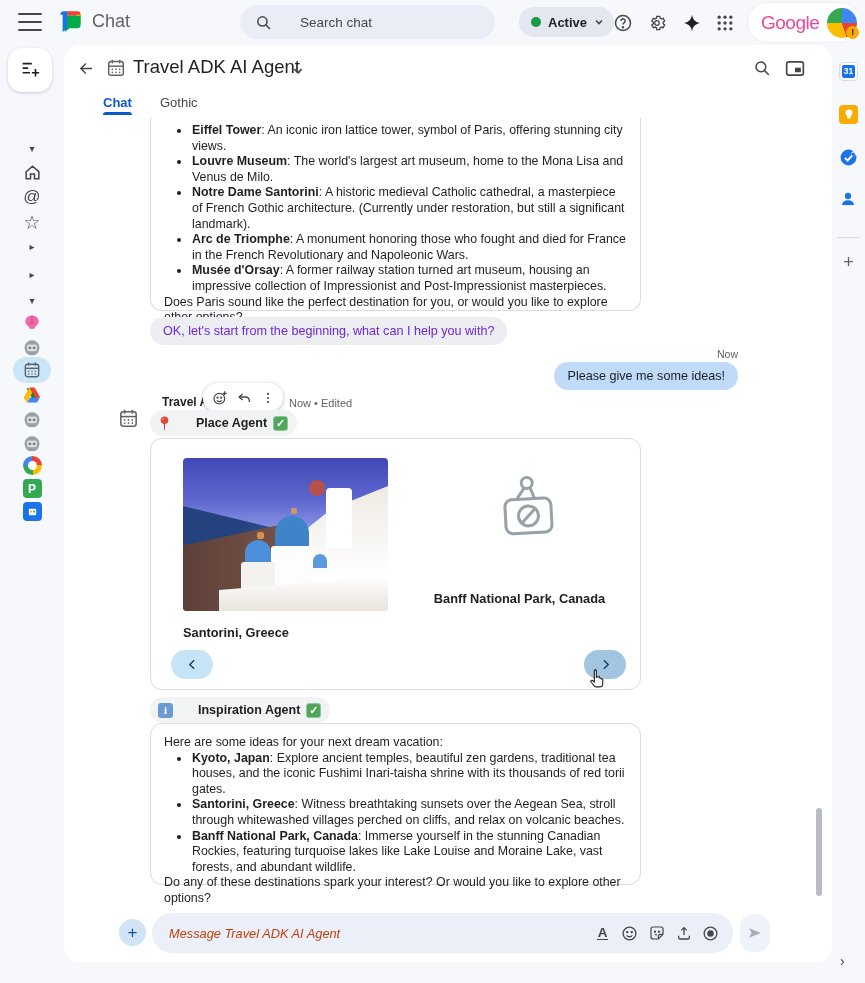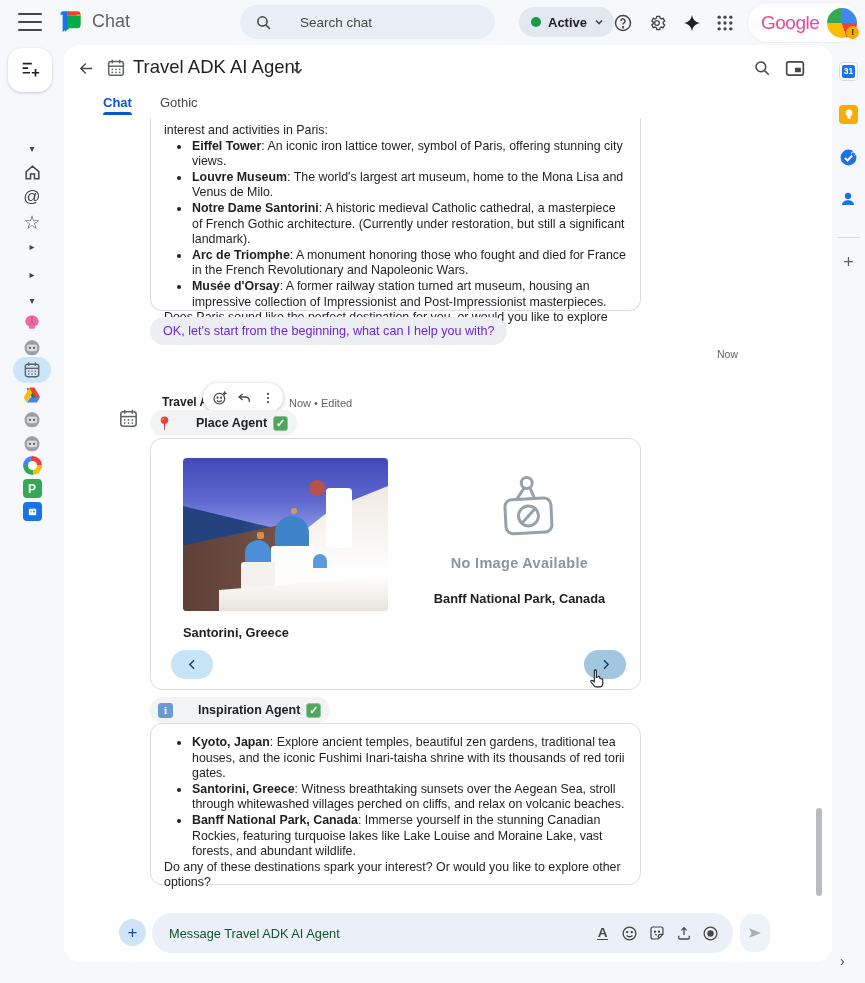--- a/index.html
+++ b/index.html
@@ -69,21 +69,21 @@
   .noimg-wrap { position:absolute; left:246px; top:0; width:245px; height:252px; text-align:center; }
   .noimgtxt { position:absolute; left:0; top:116px; width:100%; font-size:14.5px; font-weight:bold; color:#8e959b; letter-spacing:0.3px; }
   .navbtn { position:absolute; width:42px; height:29px; border-radius:15px; display:flex; align-items:center; justify-content:center; cursor:pointer; }
   .navbtn.prev { background:#c6e4f7; }
   .navbtn.next { background:#a3c6e0; }
 
   
   .composer { position:absolute; left:0; top:866px; width:768px; height:51px; }
   .plusbtn { position:absolute; left:55px; top:8px; width:27px; height:27px; border-radius:50%; background:#d0e3f7; color:#174ea6; font-size:17px; display:flex; align-items:center; justify-content:center; cursor:pointer; }
   .inputpill { position:absolute; left:88px; top:2px; width:581px; height:40px; background:#eaeff8; border-radius:20px; display:flex; align-items:center; padding:0 14px 0 17px; cursor:text; }
-  .inputpill .ph { font-size:12.8px; color:#14532d; flex:1; }
+  .inputpill .ph { font-size:12.8px; color:#c2410c; flex:1;font-style:italic; }
   .cicon { width:17px; height:17px; margin-left:10px; cursor:pointer; display:flex; align-items:center; justify-content:center; }
   .fmtA { font-size:13.5px; font-weight:bold; color:#444746; border-bottom:1.6px solid #444746; line-height:13px; padding:0 1px; }
   .sendbtn { position:absolute; left:676px; top:3px; width:30px; height:38px; background:#eef3fa; border-radius:13px; display:flex; align-items:center; justify-content:center; cursor:pointer; }
 
   .scrollthumb { position:absolute; left:752px; top:691px; width:6px; height:88px; background:#b9bdc1; border-radius:3px; cursor:pointer; }
   .panelchev { position:absolute; left:840px; top:953px; font-size:14px; color:#444746; cursor:pointer; }
 </style>
 </head>
 <body>
 
@@ -317,35 +317,35 @@
   </div>
 
   <div class="tab active" style="left:39px">Chat</div>
   <div class="tab idle" style="left:96px">Gothic</div>
   <div class="tabline"></div>
 
   <div class="messages">
 
     <div class="card" style="left:86px; top:1px; width:491px; height:193px; border-top:none; border-radius:0 0 12px 12px; padding:5px 13px 10px;">
       <div class="msgtext">
-        <div>interest and activities in Paris:</div>
         <ul>
           <li><b>Eiffel Tower</b><span>: An iconic iron lattice tower, symbol of Paris, offering stunning city views.</span></li>
           <li><b>Louvre Museum</b><span>: The world's largest art museum, home to the Mona Lisa and Venus de Milo.</span></li>
           <li><b>Notre Dame Santorini</b><span>: A historic medieval Catholic cathedral, a masterpiece of French Gothic architecture. (Currently under restoration, but still a significant landmark).</span></li>
           <li><b>Arc de Triomphe</b><span>: A monument honoring those who fought and died for France in the French Revolutionary and Napoleonic Wars.</span></li>
           <li><b>Musée d'Orsay</b><span>: A former railway station turned art museum, housing an impressive collection of Impressionist and Post-Impressionist masterpieces.</span></li>
         </ul>
         <div>Does Paris sound like the perfect destination for you, or would you like to explore other options?</div>
       </div>
     </div>
 
     <div class="bubble gray" style="left:86px; top:200px;">OK, let's start from the beginning, what can I help you with?</div>
 
     <div class="timesmall" style="right:94px; top:231px;">Now</div>
+    <div class="bubble blue" style="right:94px; top:245px;">Please give me some ideas!</div>
 
     <div class="sendername" style="left:98px; top:278px;">Travel ADK AI Agent</div>
     <div class="hovertools" style="left:139px; top:266px;">
       <svg width="16" height="16" viewBox="0 0 24 24" fill="none" stroke="#444746" stroke-width="1.8">
           <circle cx="11" cy="13" r="8"></circle>
           <circle cx="8.3" cy="11.5" r="0.7" fill="#444746"></circle>
           <circle cx="13.7" cy="11.5" r="0.7" fill="#444746"></circle>
           <path d="M7.5 15.5c.9 1.3 2.1 2 3.5 2s2.6-.7 3.5-2"></path>
           <path d="M19 2v6M16 5h6"></path>
         </svg>
@@ -406,21 +406,20 @@
       <div class="caption" style="left:32px; top:186px;">Santorini, Greece</div>
 
       <div class="noimg-wrap">
         <svg class="abs" style="left:98px; top:36px;" width="62" height="64" viewBox="0 0 62 64" fill="none" stroke="#98a0a8" stroke-width="3" transform="rotate(-3)">
             <circle cx="33" cy="8" r="5.5"></circle>
             <path d="M30 13 22 24M36 13l4 11"></path>
             <rect x="10" y="24" width="46" height="34" rx="7"></rect>
             <circle cx="33" cy="41" r="10"></circle>
             <line x1="26" y1="48" x2="40" y2="34"></line>
           </svg>
-        <div class="noimgtxt">No Image Available</div>
         <div class="caption" style="left:0; top:152px; width:100%; text-align:center;">Banff National Park, Canada</div>
       </div>
 
       <div class="navbtn prev" style="left:20px; top:211px;">
         <svg width="13" height="13" viewBox="0 0 24 24" fill="none" stroke="#123f63" stroke-width="2.6">
             <polyline points="15,4 7,12 15,20"></polyline>
           </svg>
       </div>
       <div class="navbtn next" style="left:433px; top:211px;">
         <svg width="13" height="13" viewBox="0 0 24 24" fill="none" stroke="#123f63" stroke-width="2.6">
@@ -434,20 +433,21 @@
     </div>
 
     <div class="agentchip" style="left:86px; top:580px;">
       <span class="infobadge">i</span>
       <span class="albl">Inspiration Agent</span>
       <span class="checkbadge">✓</span>
     </div>
 
     <div class="card" style="left:86px; top:606px; width:491px; height:162px; padding:11px 13px;">
       <div class="msgtext">
+        <div>Here are some ideas for your next dream vacation:</div>
         <ul>
           <li><b>Kyoto, Japan</b><span>: Explore ancient temples, beautiful zen gardens, traditional tea houses, and the iconic Fushimi Inari-taisha shrine with its thousands of red torii gates.</span></li>
           <li><b>Santorini, Greece</b><span>: Witness breathtaking sunsets over the Aegean Sea, stroll through whitewashed villages perched on cliffs, and relax on volcanic beaches.</span></li>
           <li><b>Banff National Park, Canada</b><span>: Immerse yourself in the stunning Canadian Rockies, featuring turquoise lakes like Lake Louise and Moraine Lake, vast forests, and abundant wildlife.</span></li>
         </ul>
         <div>Do any of these destinations spark your interest? Or would you like to explore other options?</div>
       </div>
     </div>
 
     <div class="scrollthumb"></div>

